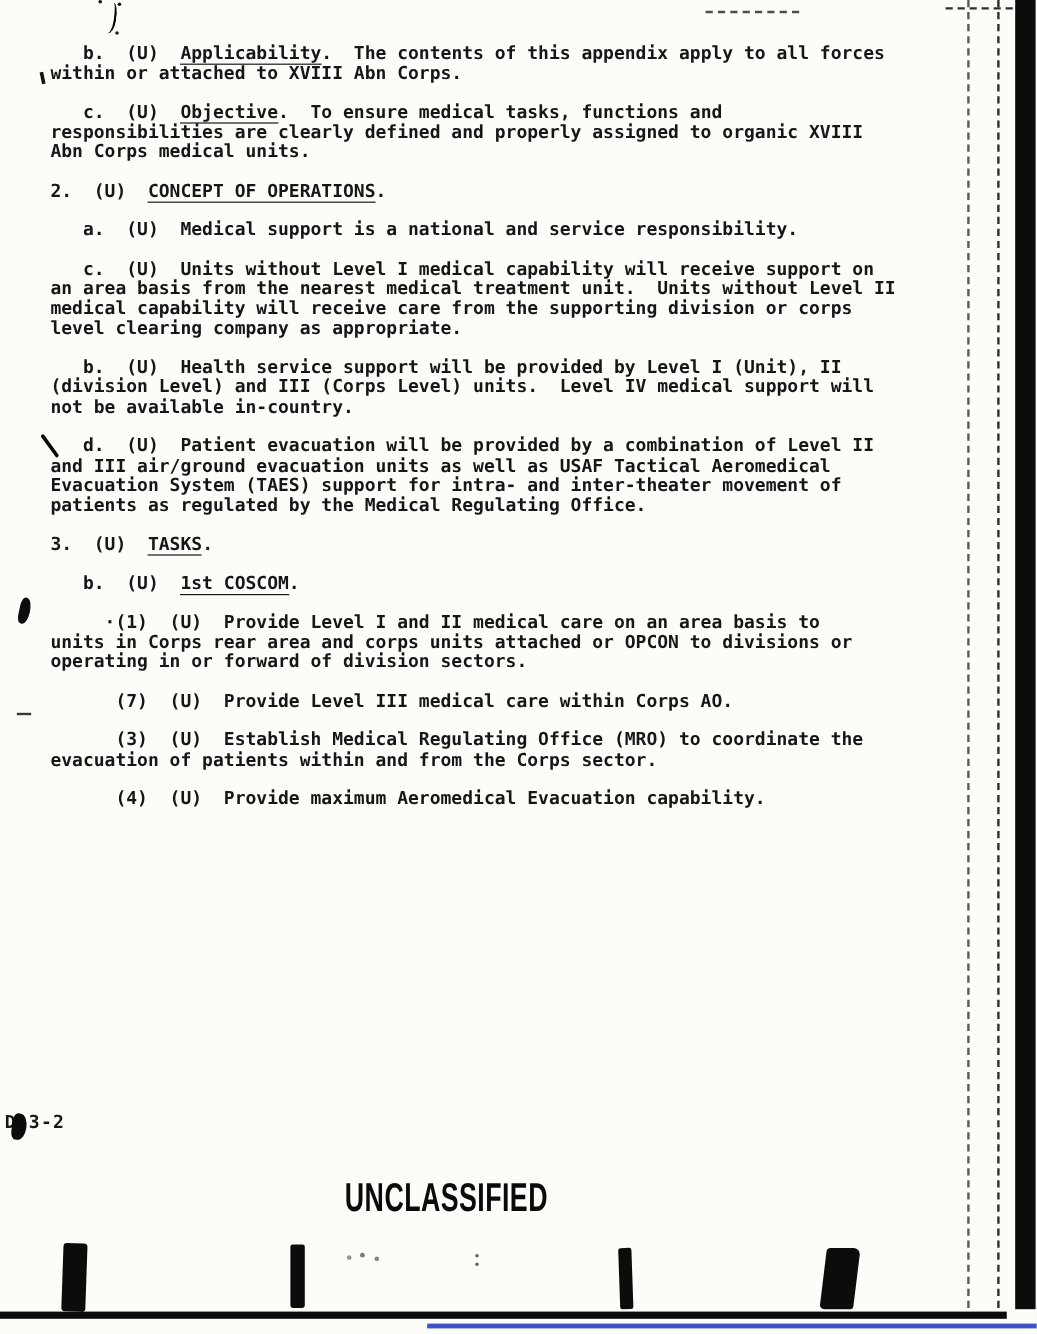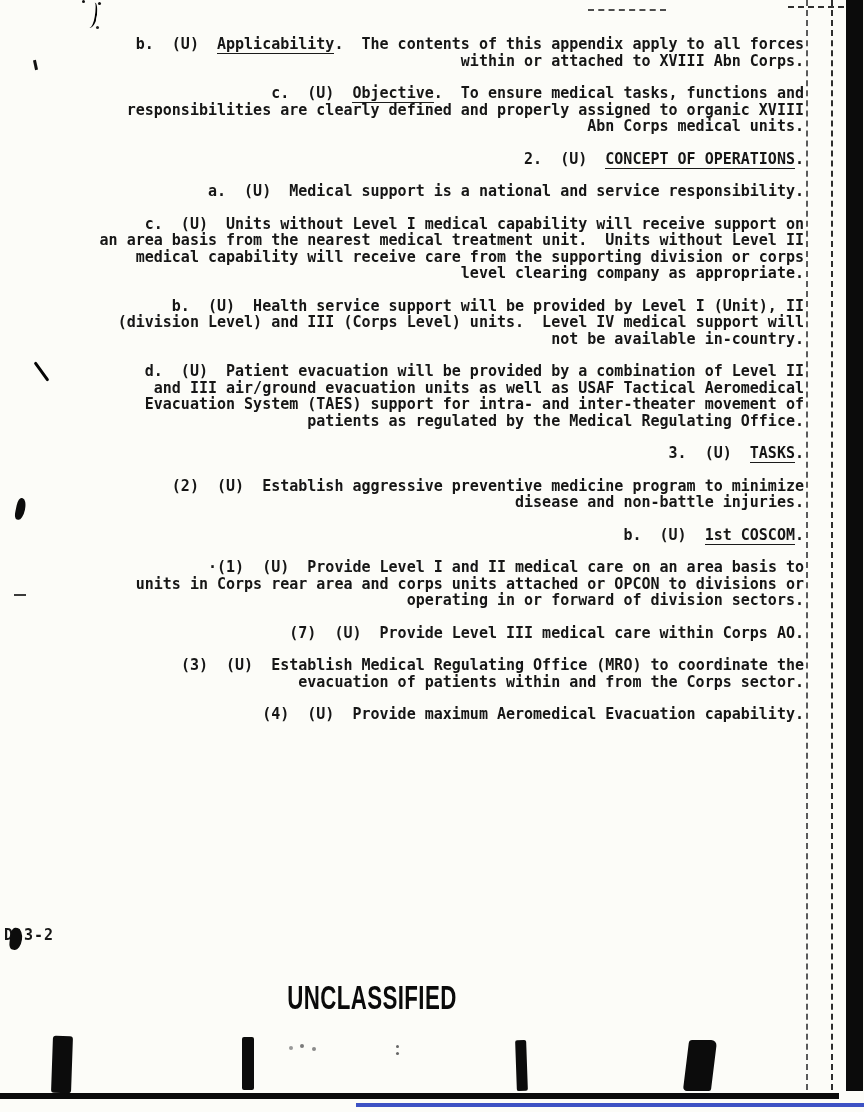--- a/index.html
+++ b/index.html
@@ -4,21 +4,21 @@
 <style>
   * { margin:0; padding:0; box-sizing:border-box; }
   html,body { width:864px; height:1112px; }
   body { background:#e9e9e4; overflow:hidden; }
   .page {
     position:relative; width:864px; height:1112px;
     background:#fcfcf8;
     font-family:"DejaVu Sans Mono","Liberation Mono",monospace;
     color:#161616;
   }
-  .content { position:absolute; top:36px; left:42px; width:762px;text-align:right; }
+  .content { position:absolute; top:36px; left:42px; width:762px; }
   .para {
     white-space:pre-wrap;
     font-size:15px; line-height:16.5px; font-weight:bold;
     margin-bottom:16px;
   }
   .para span.u { border-bottom:1.6px solid #1b1b1b; }
   .page-num {
     position:absolute; top:926px; left:4px; width:748px; text-align:left;
     font-size:15px; font-weight:bold; letter-spacing:1px;
   }
@@ -70,22 +70,20 @@
 medical capability will receive care from the supporting division or corps
 level clearing company as appropriate.</span></div>
       <div class="para"><span>   b.  (U)  Health service support will be provided by Level I (Unit), II
 (division Level) and III (Corps Level) units.  Level IV medical support will
 not be available in-country.</span></div>
       <div class="para"><span>   d.  (U)  Patient evacuation will be provided by a combination of Level II
 and III air/ground evacuation units as well as USAF Tactical Aeromedical
 Evacuation System (TAES) support for intra- and inter-theater movement of
 patients as regulated by the Medical Regulating Office.</span></div>
       <div class="para"><span>3.  (U)  </span><span class="u">TASKS</span><span>.</span></div>
-      <div class="para"><span>      (2)  (U)  Establish aggressive preventive medicine program to minimize
-disease and non-battle injuries.</span></div>
       <div class="para"><span>   b.  (U)  </span><span class="u">1st COSCOM</span><span>.</span></div>
       <div class="para"><span>     ·(1)  (U)  Provide Level I and II medical care on an area basis to
 units in Corps rear area and corps units attached or OPCON to divisions or
 operating in or forward of division sectors.</span></div>
       <div class="para"><span>      (7)  (U)  Provide Level III medical care within Corps AO.</span></div>
       <div class="para"><span>      (3)  (U)  Establish Medical Regulating Office (MRO) to coordinate the
 evacuation of patients within and from the Corps sector.</span></div>
       <div class="para"><span>      (4)  (U)  Provide maximum Aeromedical Evacuation capability.</span></div>
     </div>
 

